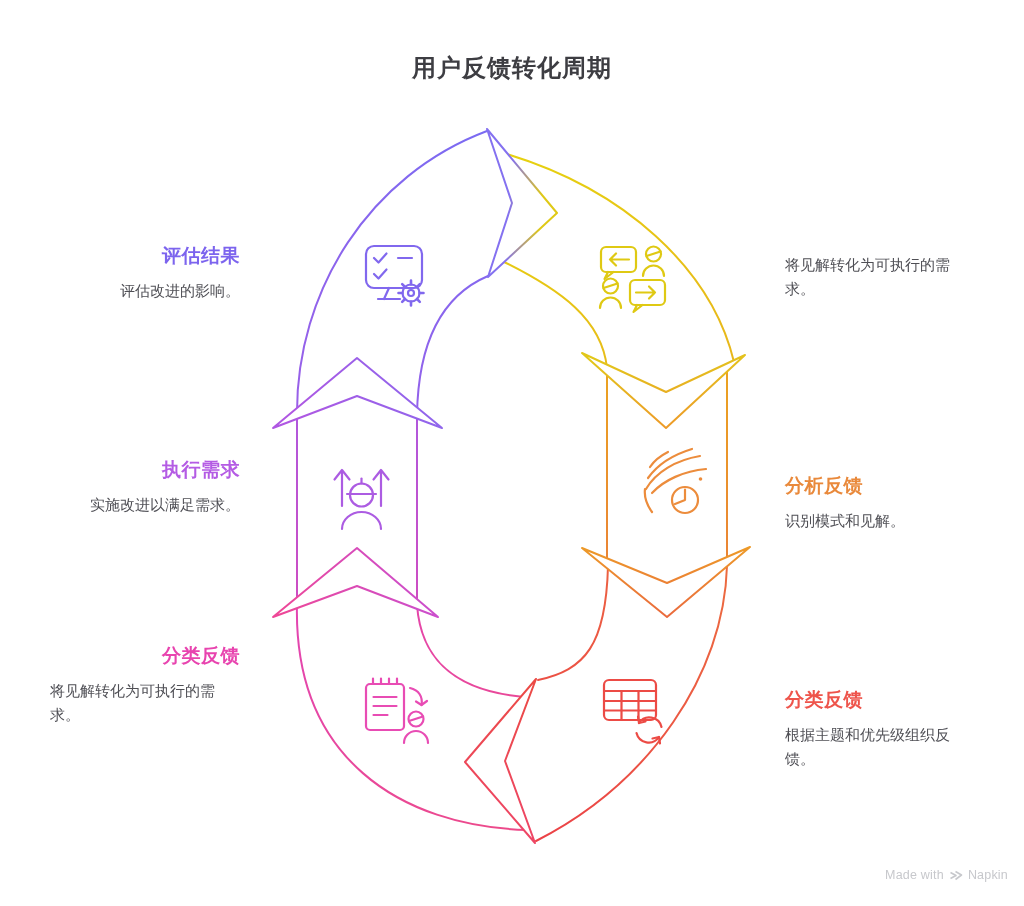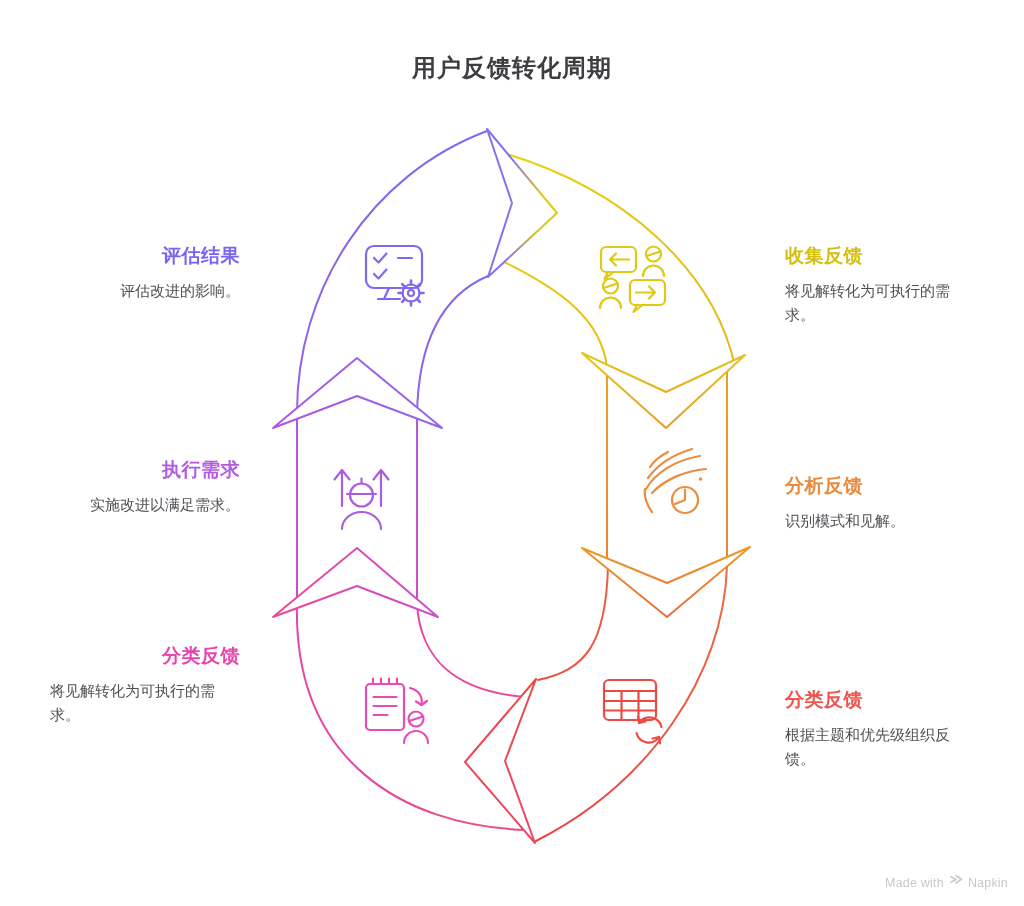--- a/index.html
+++ b/index.html
@@ -20,21 +20,21 @@
   }
   .step p{
     margin:10px 0 0 0;font-size:15px;line-height:24px;color:#4f4f55;
     display:inline-block;max-width:190px;text-align:left;line-break:strict;
   }
   .row1{top:243px;} .row2{top:457px;} .row3{top:643px;}
   .watermark{
     position:absolute;top:868px;right:16px;color:#c7c8cc;font-size:12.5px;
     display:flex;align-items:center;gap:5px;
   }
-  .watermark .wm-text{letter-spacing:.2px;margin-top:8px;}
+  .watermark .wm-text{letter-spacing:.2px;}
   svg{position:absolute;left:0;top:0;}
   .band{fill:none;stroke-width:2;stroke-linecap:round;}
   .bodyfill{fill:#ffffff;stroke:none;}
   .head{fill:#ffffff;stroke-width:2;stroke-linejoin:round;}
   .icon{fill:none;stroke-width:2.2;stroke-linecap:round;stroke-linejoin:round;}
 </style>
 </head>
 <body>
 
 <div id="stage">
@@ -211,21 +211,20 @@
   <div class="step left row2">
     <h3 style="color: rgb(180, 91, 228);">执行需求</h3>
     <p>实施改进以满足需求。</p>
   </div>
   <div class="step left row3">
     <h3 style="color: rgb(232, 68, 175);">分类反馈</h3>
     <p>将见解转化为可执行的需求。</p>
   </div>
 
   <div class="step right row1">
-    <h3 style="color: rgb(211, 192, 17);">收集反馈</h3>
     <p>将见解转化为可执行的需求。</p>
   </div>
   <div class="step right row2">
     <h3 style="color: rgb(233, 137, 59); margin-top: 16px;">分析反馈</h3>
     <p>识别模式和见解。</p>
   </div>
   <div class="step right row3">
     <h3 style="color: rgb(238, 84, 75); margin-top: 44px;">分类反馈</h3>
     <p>根据主题和优先级组织反馈。</p>
   </div>

